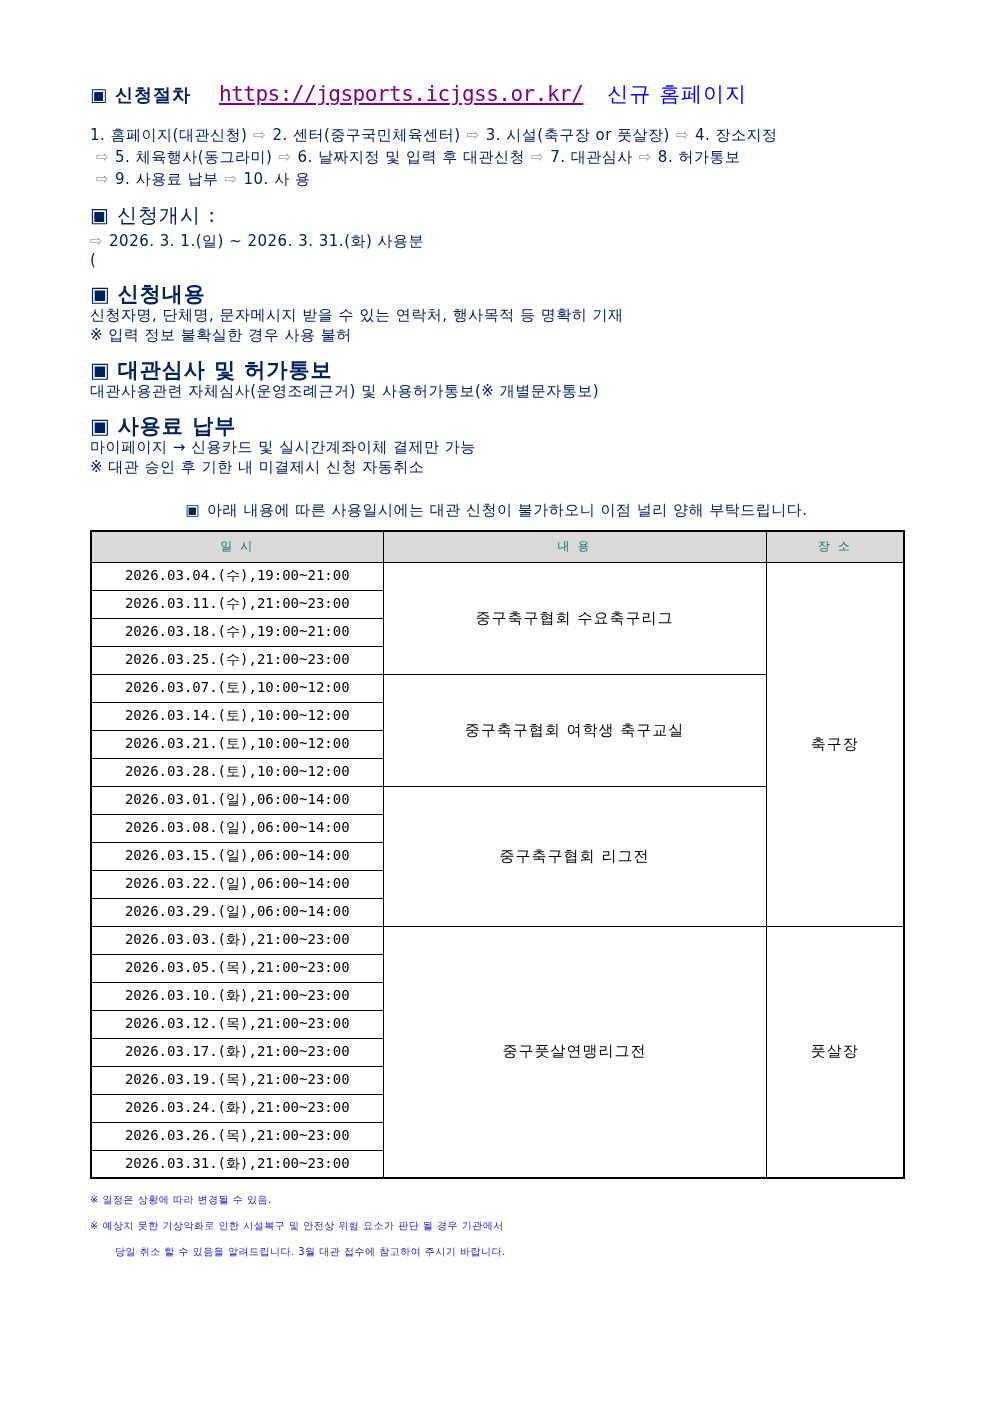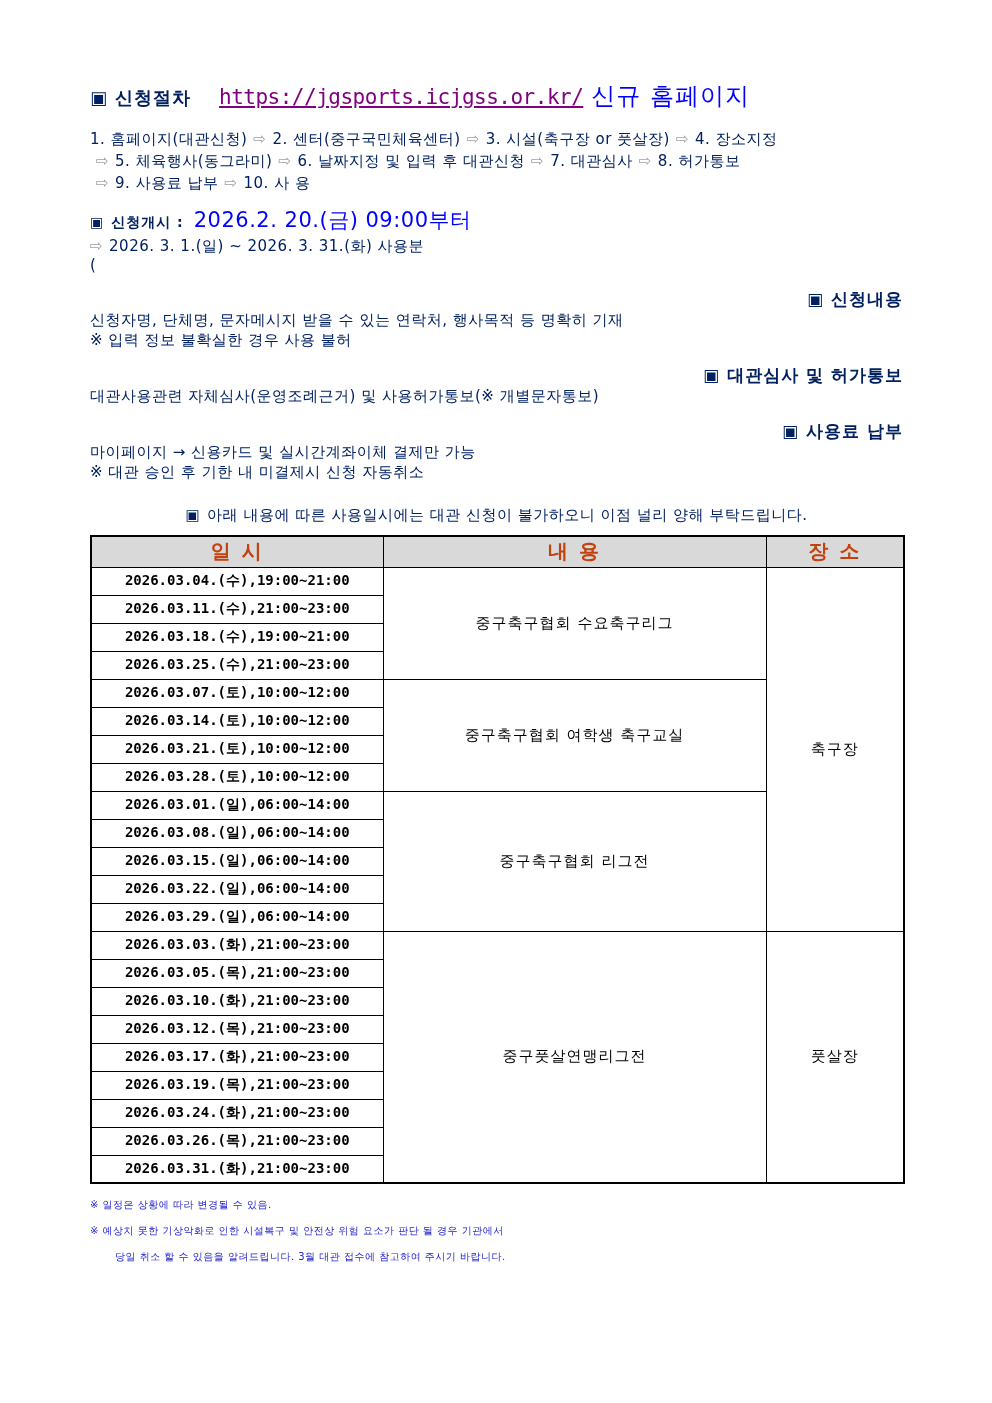--- a/index.html
+++ b/index.html
@@ -24,61 +24,60 @@
   .title-label{font-size:18px;font-weight:bold;letter-spacing:1px;}
   .bullet{margin-right:7px;}
   .url{
     margin-left:28px;
     font-size:21px;
     color:var(--purple);
     font-family:"DejaVu Sans Mono","Liberation Mono",monospace;
     text-decoration:underline;
     letter-spacing:-0.5px;
   }
-  .title-suffix{margin-left:8px;font-size:24px;color:var(--blue);letter-spacing:1px;}
+  .title-suffix{margin-left:24px;font-size:21px;color:var(--blue);letter-spacing:1px;}
   .steps{margin-top:16px;font-size:15px;line-height:22px;letter-spacing:0.5px;}
   .arrow{color:var(--arrow-gray);margin:0 6px;}
   .arrow.lead{margin-left:6px;}
   .apply-start{margin-top:12px;display:flex;align-items:baseline;}
-  .apply-start .s-title{font-size:14px;font-weight:bold;letter-spacing:1px;}
+  .apply-start .s-title{font-size:20px;font-weight:normal;letter-spacing:1px;}
   .apply-start .date{margin-left:10px;font-size:21px;color:var(--blue);letter-spacing:0.5px;}
   .period-line{margin-top:3px;font-size:15px;letter-spacing:0.5px;}
   .period-line .arrow{margin-left:0;}
   .stray{font-size:15px;line-height:18px;}
   .section{margin-top:14px;}
-  .section-title{font-size:17px;font-weight:bold;letter-spacing:1px;line-height:22px;text-align:right;}
+  .section-title{font-size:21px;font-weight:bold;letter-spacing:1px;line-height:22px;}
   .section-body{font-size:15px;line-height:20px;letter-spacing:0.5px;}
   .table-intro{margin-top:24px;font-size:15px;letter-spacing:0.5px;text-align:center;}
   table{
     margin-top:10px;
     border-collapse:collapse;
     table-layout:fixed;
     width:813px;
     border:2px solid var(--border);
   }
   col.col-date{width:292px;}
   col.col-content{width:383px;}
   col.col-location{width:138px;}
   th{
     background:var(--header-bg);
     border:1px solid var(--border);
     height:31px;
-    font-size:20px;
-    font-weight:bold;
-    color:#c2410c;
+    font-size:12px;
+    font-weight:normal;
+    color:#0f766e;
     letter-spacing:2px;
   }
   td{border:1px solid var(--border);color:#000;vertical-align:middle;}
   td.date-cell{
     height:28px;
     text-align:center;
     font-size:14px;
     font-family:"DejaVu Sans Mono","Liberation Mono",monospace;
     letter-spacing:0;
-    font-weight:bold;
   }
   td.content-cell,td.location-cell{text-align:center;font-size:15px;letter-spacing:1px;}
   .notes{margin-top:8px;color:var(--note-blue);font-size:10px;line-height:26px;letter-spacing:0.5px;}
   .note-line.indent{padding-left:25px;}
 </style>
 </head>
 <body>
 
 <div class="page">
 
@@ -93,21 +92,20 @@
   <div class="steps">
       <div><span>1. 홈페이지(대관신청)</span><span class="arrow">⇨</span><span>2. 센터(중구국민체육센터)</span><span class="arrow">⇨</span><span>3. 시설(축구장 or 풋살장)</span><span class="arrow">⇨</span><span>4. 장소지정</span></div>
       <div><span class="arrow lead">⇨</span><span>5. 체육행사(동그라미)</span><span class="arrow">⇨</span><span>6. 날짜지정 및 입력 후 대관신청</span><span class="arrow">⇨</span><span>7. 대관심사</span><span class="arrow">⇨</span><span>8. 허가통보</span></div>
       <div><span class="arrow lead">⇨</span><span>9. 사용료 납부</span><span class="arrow">⇨</span><span>10. 사 용</span></div>
     </div>
 
   <div class="apply-start">
     <span class="s-title">
       <span class="bullet">▣</span><span>신청개시 :</span>
     </span>
-    <span class="date">2026.2. 20.(금) 09:00부터</span>
   </div>
   <div class="period-line">
     <span class="arrow">⇨</span><span>2026. 3. 1.(일) ~ 2026. 3. 31.(화) 사용분</span>
   </div>
   <div class="stray">(</div>
 
   <div class="section">
     <div class="section-title">
       <span class="bullet">▣</span><span>신청내용</span>
     </div>

